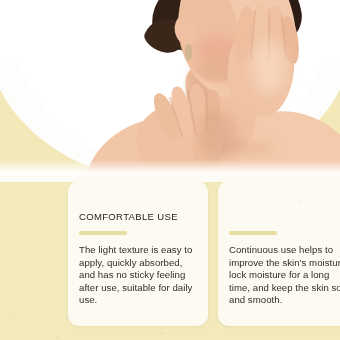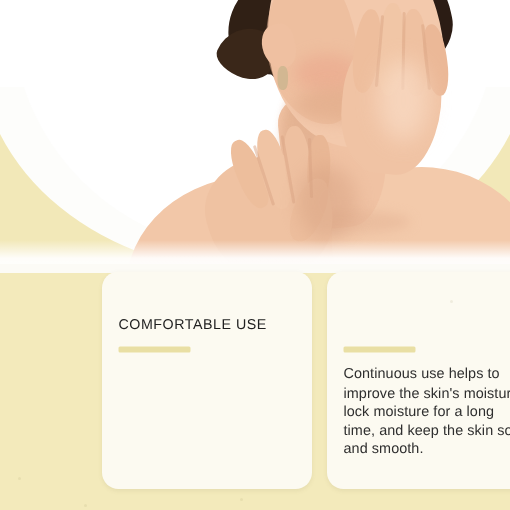--- a/index.html
+++ b/index.html
@@ -331,20 +331,21 @@
 
     <div class="hero-fade"></div>
     <div class="hero-bottomline"></div>
   </div>
 
   <div class="cards">
 
     <div class="card card-left">
       <div class="card-title">COMFORTABLE USE</div>
       <div class="card-rule"></div>
+      <div class="card-body">The light texture is easy to apply, quickly absorbed, and has no sticky feeling after use, suitable for daily use.</div>
     </div>
 
     <div class="card card-right">
       <div class="card-rule"></div>
       <div class="card-body">Continuous use helps to improve the skin's moisture, lock moisture for a long time, and keep the skin soft and smooth.</div>
     </div>
 
   </div>
 
   <div class="speck" style="left:12px;top:318px;width:2px;height:2px;"></div>

